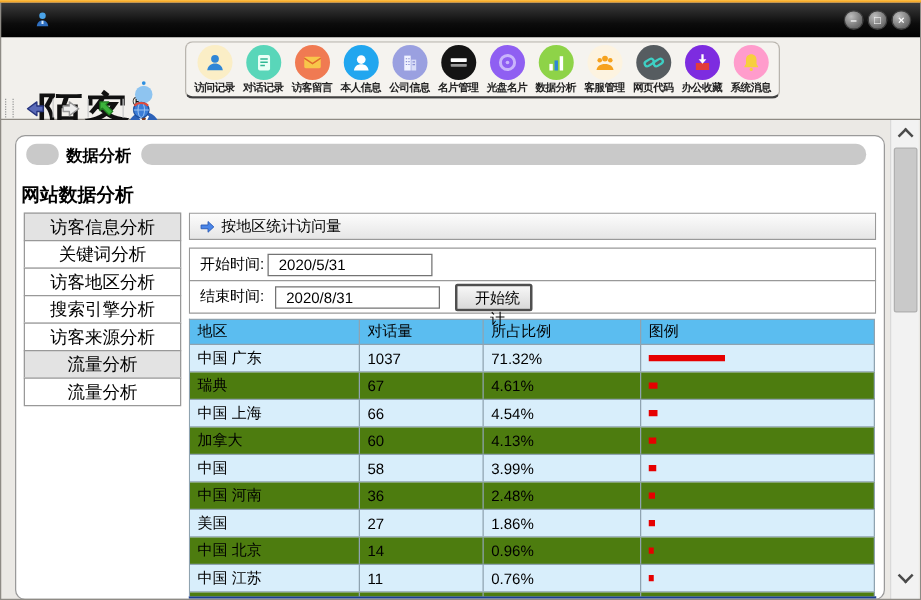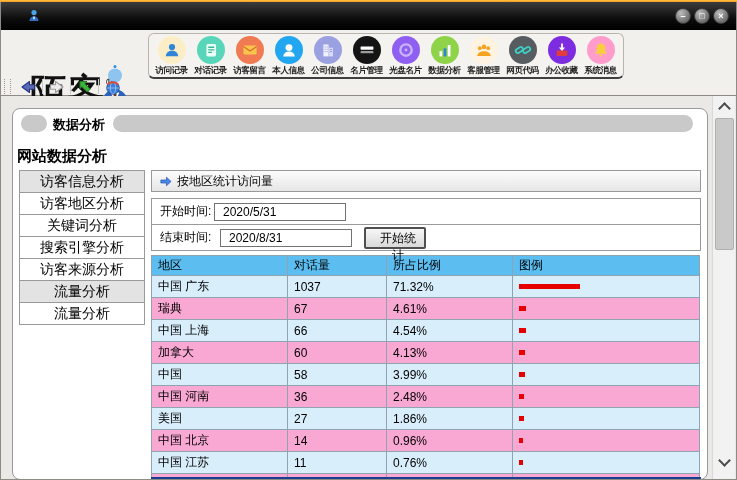--- a/index.html
+++ b/index.html
@@ -68,21 +68,21 @@
   .date-input{width:122px;height:16px;border:1px solid #737373;font-size:12px;
               font-family:inherit;padding:0 0 0 8px;margin-left:2px;color:#000;background:#fff;}
   .submit-btn{margin-left:6px;width:62px;height:22px;font-size:12px;font-family:inherit;color:#000;
               background:linear-gradient(#f7f7f7,#d9d9d9);border:2px solid #4f4f4f;
               border-radius:2px;cursor:pointer;padding-left:12px;}
   
   .vtable{margin-top:4px;width:548px;border-top:1px solid #8fa3b0;border-left:1px solid #8fa3b0;}
   .trow{display:flex;height:21px;border-bottom:1px solid #8fa3b0;}
   .trow.head{background:#5bbdf0;height:19px;}
   .trow.odd{background:#d8eefb;}
-  .trow.even{background:#f9a8d4;}
+  .trow.even{background:#4d7c0f;}
   .tcell{box-sizing:border-box;border-right:1px solid #8fa3b0;padding-left:6px;
          font-size:12px;color:#000;display:flex;align-items:center;overflow:hidden;}
   .c0{width:136px;}.c1{width:99px;}.c2{width:126px;}.c3{flex:1;}
   .legend-bar{height:5px;background:#e60000;}
   
   .scrollbar{position:absolute;left:712px;top:0px;width:23px;height:384px;background:#f2f2f2;
              border-left:1px solid #d9d9d9;box-sizing:border-box;}
   .sb-thumb{position:absolute;left:2px;top:22px;width:17px;height:130px;background:#c9c9c9;
             border:1px solid #b0b0b0;border-radius:2px;cursor:pointer;}
   .chev{position:absolute;left:7px;width:7px;height:7px;border:solid #4a4a4a;
@@ -262,22 +262,22 @@
   <div class="content">
     <div class="panel">
       <div class="pill pill-l"></div>
       <div class="tab-label">数据分析</div>
       <div class="pill pill-r"></div>
 
       <div class="section-title">网站数据分析</div>
 
       <div class="sidebar" id="sidebar">
           <div class="sb-item group">访客信息分析</div>
+          <div class="sb-item">关键词分析</div>
           <div class="sb-item">访客地区分析</div>
-          <div class="sb-item">关键词分析</div>
           <div class="sb-item">搜索引擎分析</div>
           <div class="sb-item">访客来源分析</div>
           <div class="sb-item group">流量分析</div>
           <div class="sb-item">流量分析</div>
         </div>
 
       <div class="main-col">
         <div class="panel-hdr">
           <svg viewBox="0 0 14 14">
             <path d="M2 8.6h6v3L13 7 8 2.4v3H2z" fill="#4a86e8" stroke="#2a5bb8" stroke-width=".8"></path>

